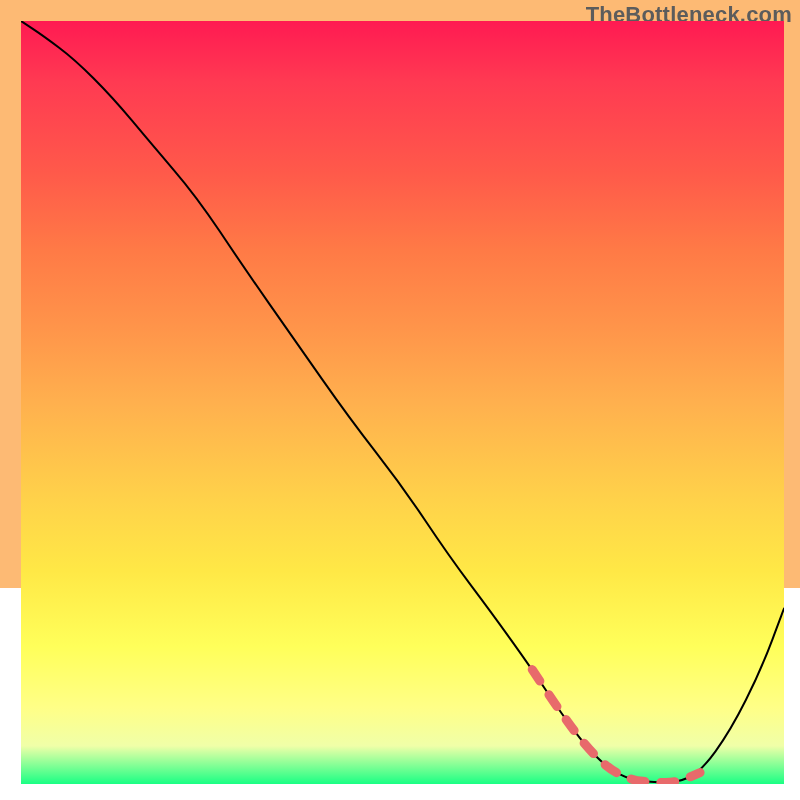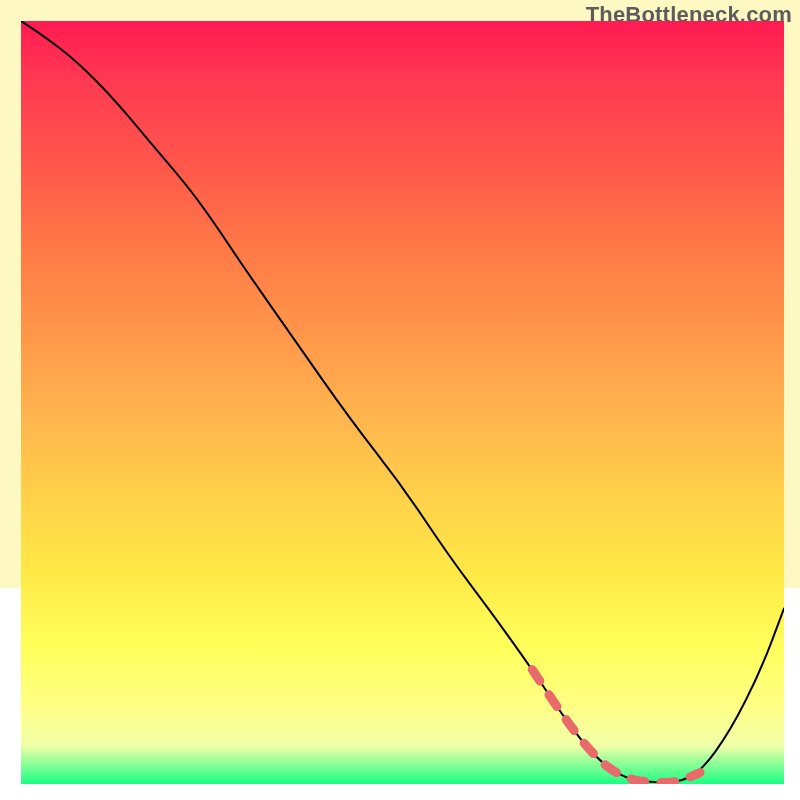--- a/index.html
+++ b/index.html
@@ -3,21 +3,21 @@
 <meta charset="utf-8">
 <style>
   * { margin: 0; padding: 0; box-sizing: border-box; }
   html, body { width: 800px; height: 800px; overflow: hidden; }
   body { background: #ffffff; font-family: Arial, Helvetica, sans-serif; }
 
   .stage {
     position: relative;
     width: 800px;
     height: 588px;
-    background: #fef9c3;
+    background: #fdba74;
   }
 
   .plot-area {
     position: absolute;
     left: 21px;
     top: 21px;
     width: 763px;
     height: 763px;
     overflow: hidden;
   }

